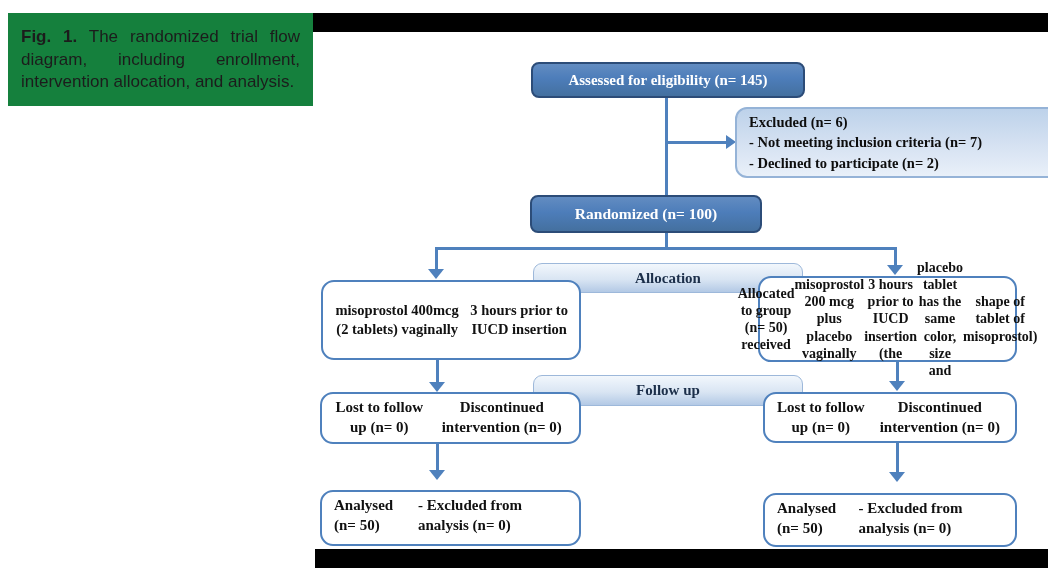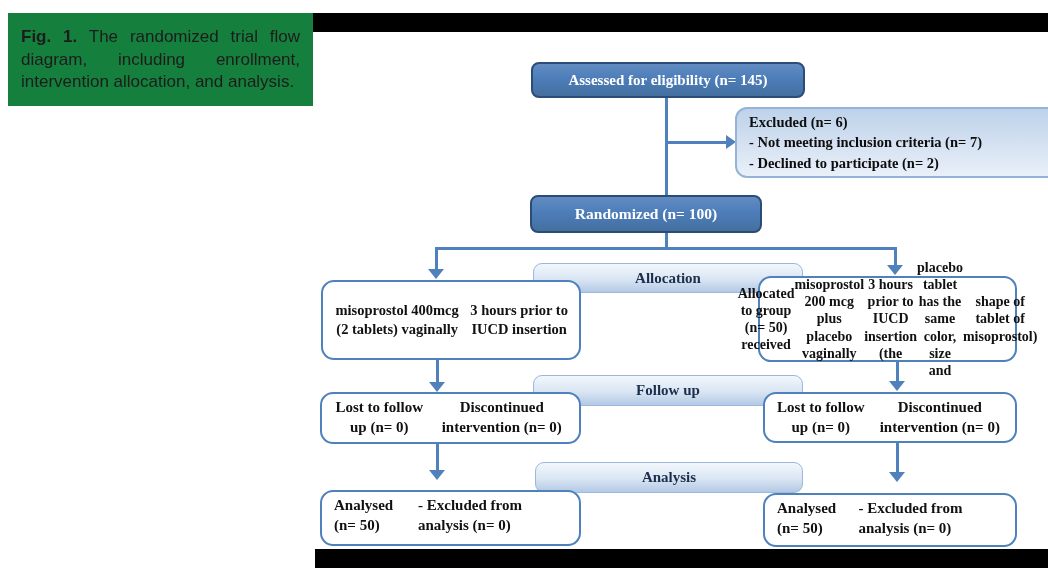--- a/index.html
+++ b/index.html
@@ -69,21 +69,20 @@
   <div class="excluded">
     <div>Excluded (n= 6)</div>
     <div>- Not meeting inclusion criteria (n= 7)</div>
     <div>- Declined to participate (n= 2)</div>
   </div>
 
   <div class="bluebox" style="left:530px;top:195px;width:232px;height:38px;font-size:15.5px;">Randomized (n= 100)</div>
 
   <div class="header" style="left:533px;top:263px;width:270px;height:30px;">Allocation</div>
   <div class="header" style="left:533px;top:375px;width:270px;height:31px;">Follow up</div>
-  <div class="header" style="left:535px;top:462px;width:268px;height:31px;">Analysis</div>
 
   <div class="whitebox" style="left:321px;top:280px;width:260px;height:80px;">
     <div>misoprostol 400mcg (2 tablets) vaginally</div>
     <div>3 hours prior to IUCD insertion</div>
   </div>
   <div class="whitebox" style="left:758px;top:276px;width:259px;height:86px;font-size:14px;line-height:1.22;">
     <div>Allocated to group (n= 50) received</div>
     <div>misoprostol 200 mcg plus placebo vaginally</div>
     <div>3 hours prior to IUCD insertion (the</div>
     <div>placebo tablet has the same color, size and</div>

